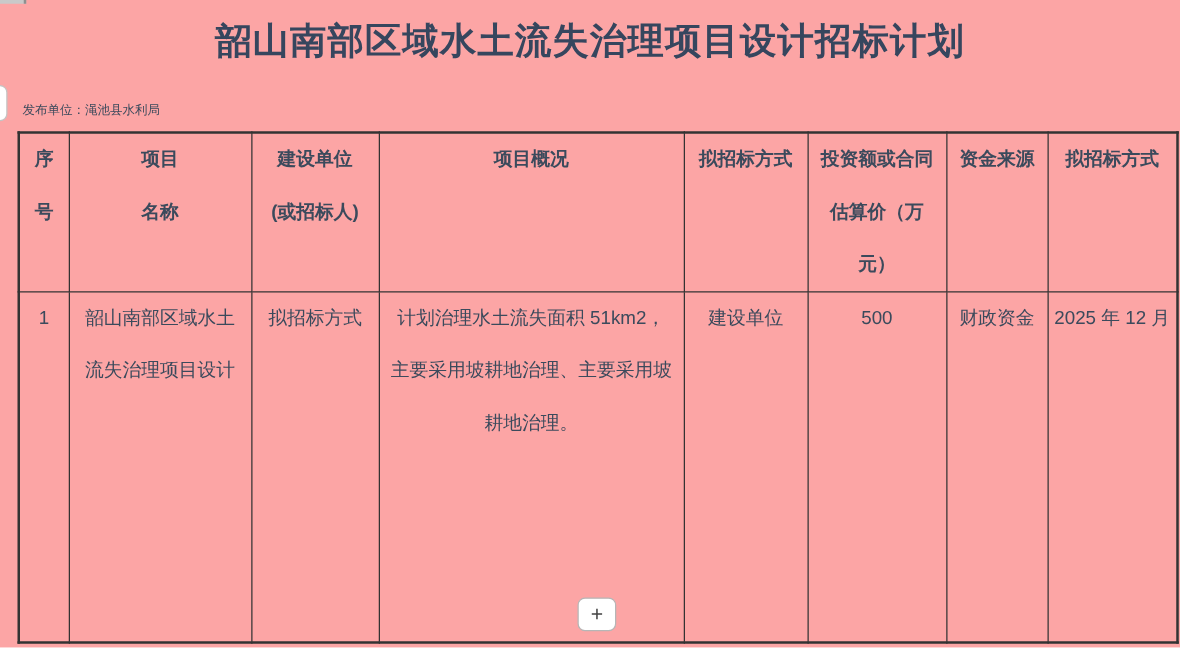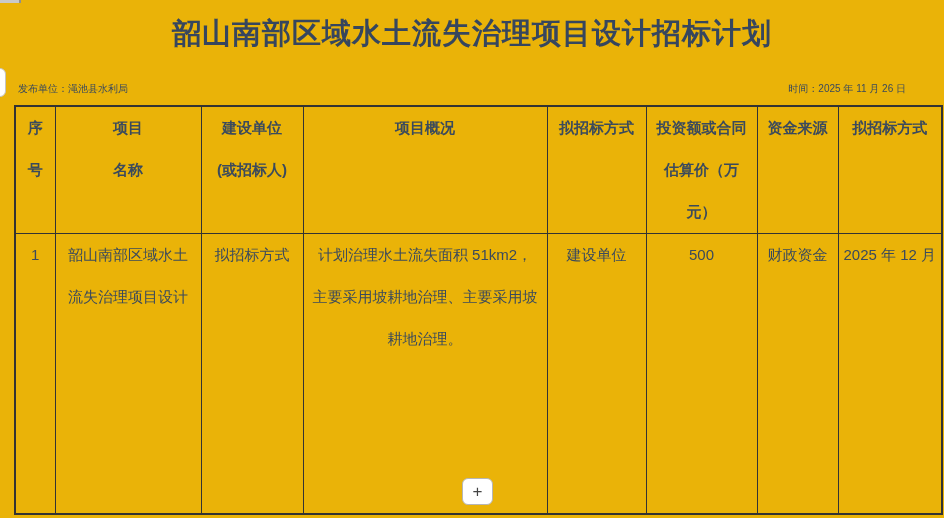--- a/index.html
+++ b/index.html
@@ -1,21 +1,21 @@
 <!DOCTYPE html>
 <html><head>
 <meta charset="utf-8">
 <style>
   * { box-sizing: border-box; }
   html, body { margin: 0; padding: 0; background: #fff; }
   .page {
     position: relative;
     width: 944px;
     height: 518px;
-    background: #eab308;
+    background: #fca5a5;
     overflow: hidden;
     font-family: "Liberation Sans", sans-serif;
     color: #3b4a5c;
   }
   
   .topbar {
     position: absolute; top: 0; left: 0;
     width: 21px; height: 3px;
     background: #c9c9c9;
     border-right: 2px solid #8f8f8f;
@@ -86,21 +86,20 @@
 <div class="page">
 
   <div class="topbar"></div>
 
   <button class="side-btn"></button>
 
   <h1 class="title">韶山南部区域水土流失治理项目设计招标计划</h1>
 
   <div class="meta">
     <span>发布单位：渑池县水利局</span>
-    <span>时间：2025 年 11 月 26 日</span>
   </div>
 
   <table class="plan">
     <colgroup>
       <col style="width:40px">
       <col style="width:146px">
       <col style="width:102px">
       <col style="width:244px">
       <col style="width:99px">
       <col style="width:111px">

